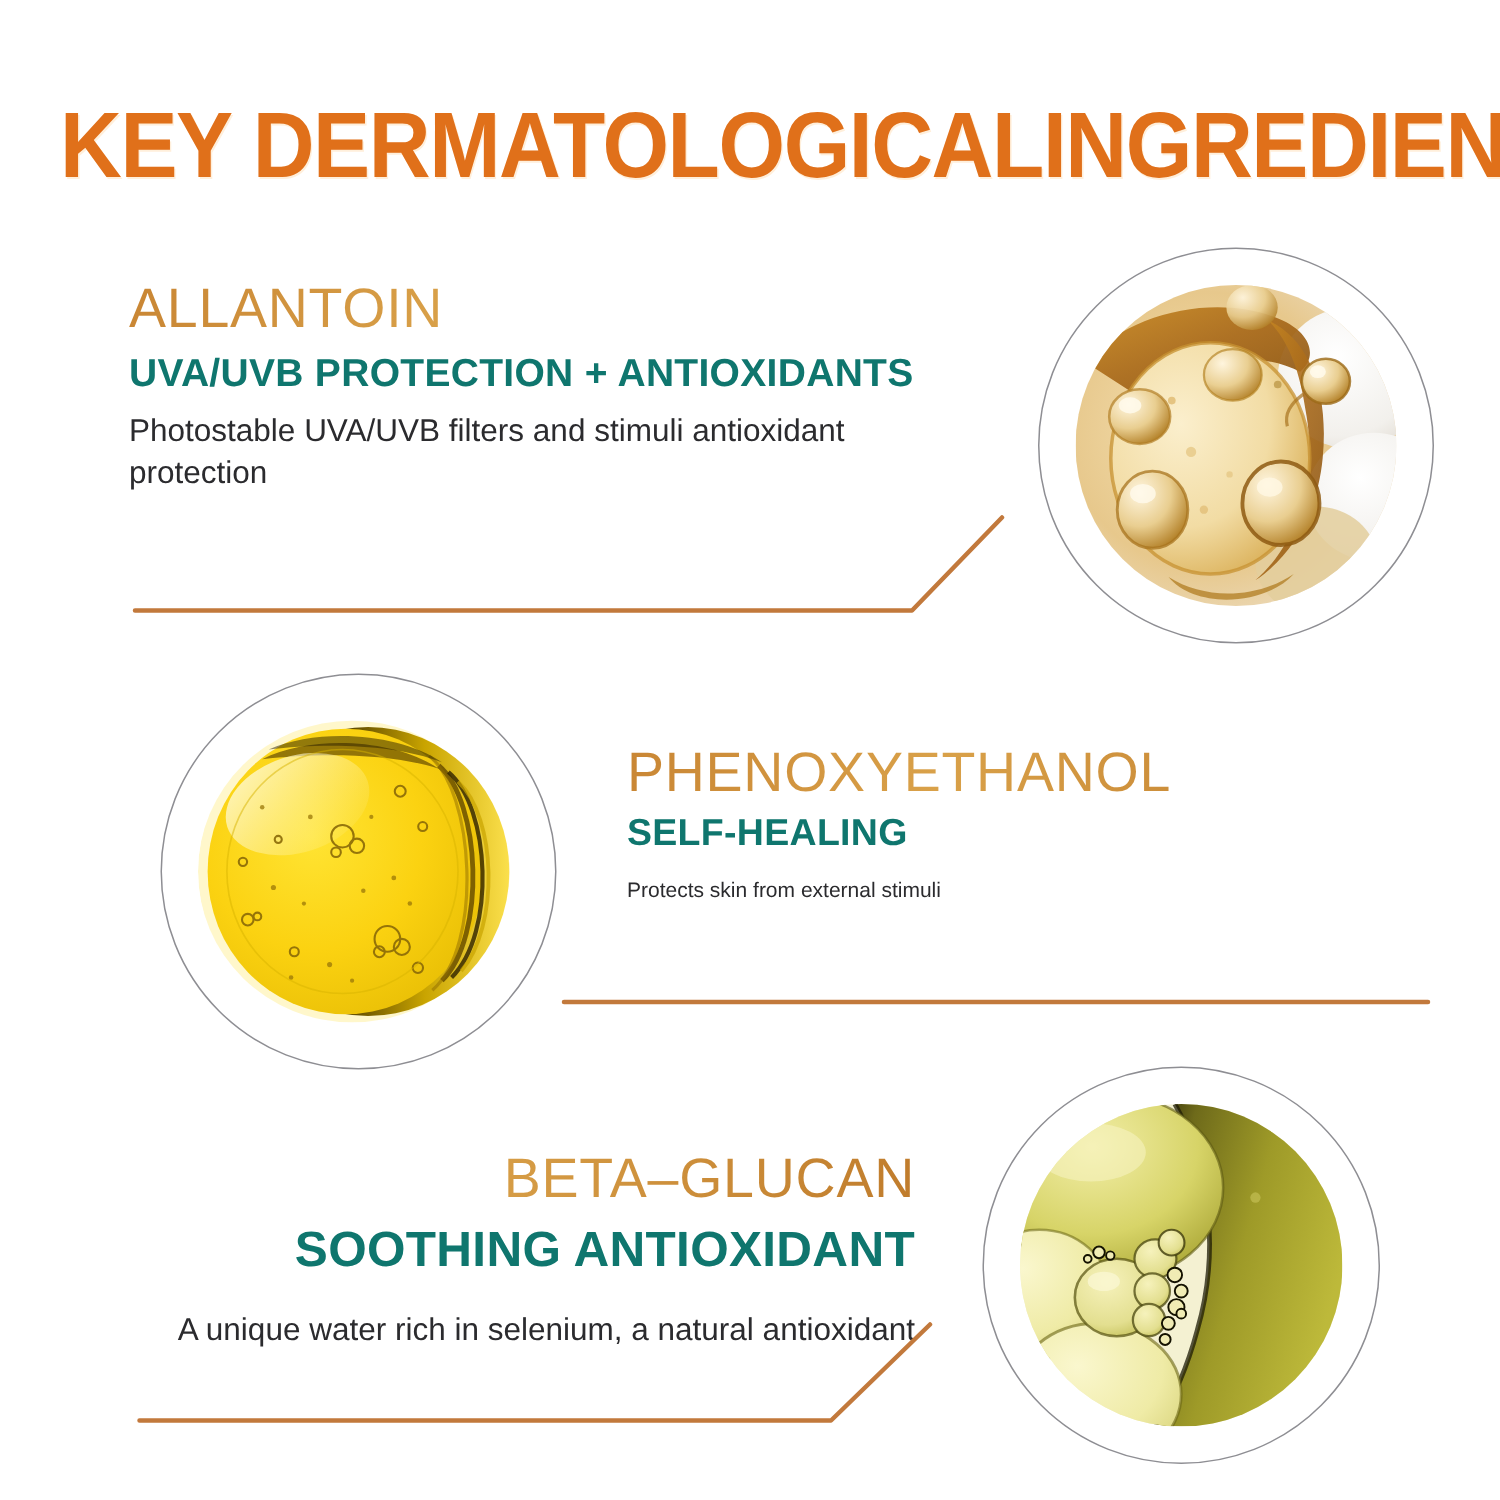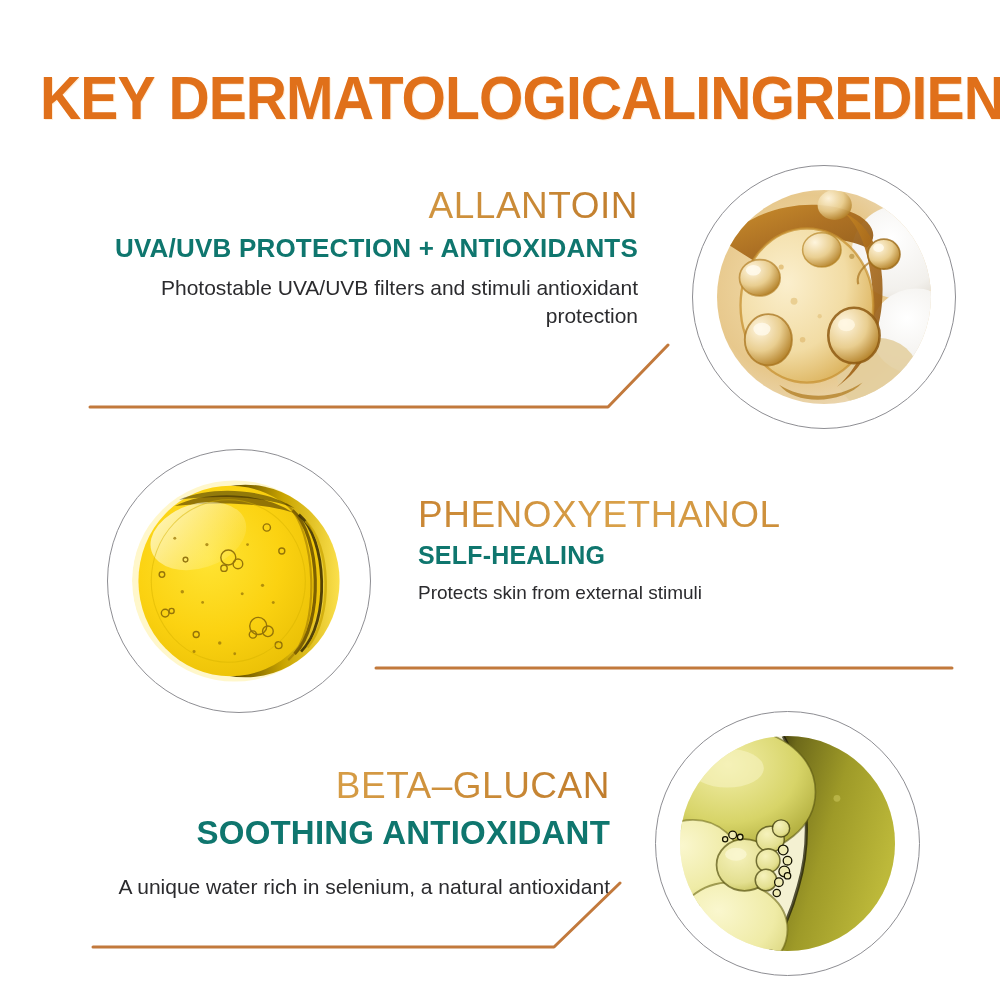--- a/index.html
+++ b/index.html
@@ -66,26 +66,26 @@
   .ing-desc {
     font-family: "Liberation Sans", sans-serif;
     font-weight: normal;
     font-size: 21px;
     line-height: 28px;
     color: #2b2b2e;
     margin: 10px 0 0 0;
   }
 
   
-  #block-allantoin      { left: 98px;  top: 185px; width: 540px; text-align: right; }
+  #block-allantoin      { left: 86px;  top: 185px; width: 540px; }
   #block-phenoxyethanol { left: 418px; top: 494px; width: 520px; }
   #block-betaglucan     { left: 90px;  top: 765px; width: 520px; text-align: right; }
 
   #block-phenoxyethanol .ing-sub  { font-size: 25px; margin-top: 4px; }
-  #block-phenoxyethanol .ing-desc { font-size: 19px; margin-top: 8px; }
+  #block-phenoxyethanol .ing-desc { font-size: 14px; margin-top: 8px; }
 
   #block-betaglucan .ing-sub  { font-size: 33px; margin-top: 10px; }
   #block-betaglucan .ing-desc { margin-top: 25px; }
 
   
   .medallion {
     position: absolute;
     border-radius: 50%;
     border: 1px solid #8e8e93;
     background: #ffffff;

